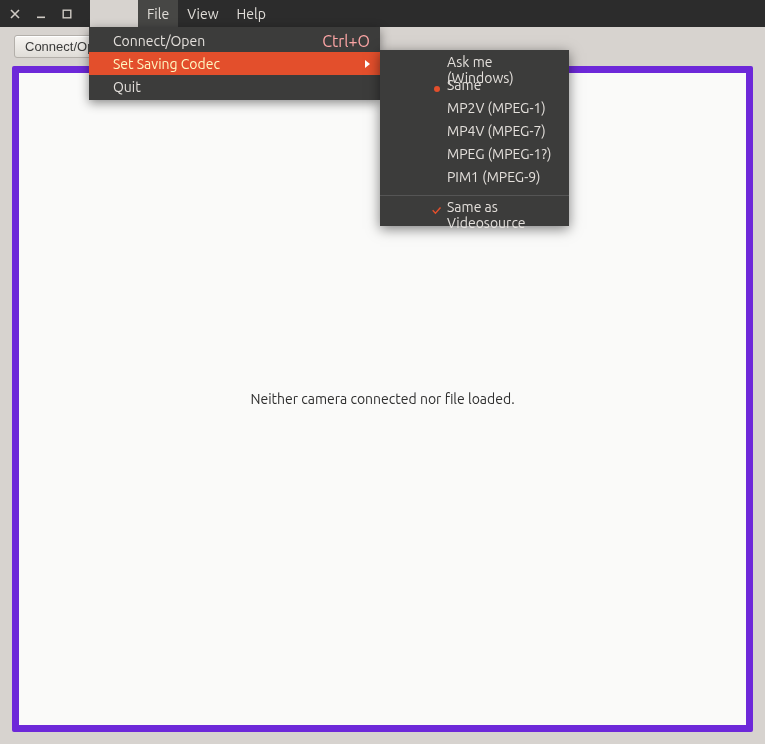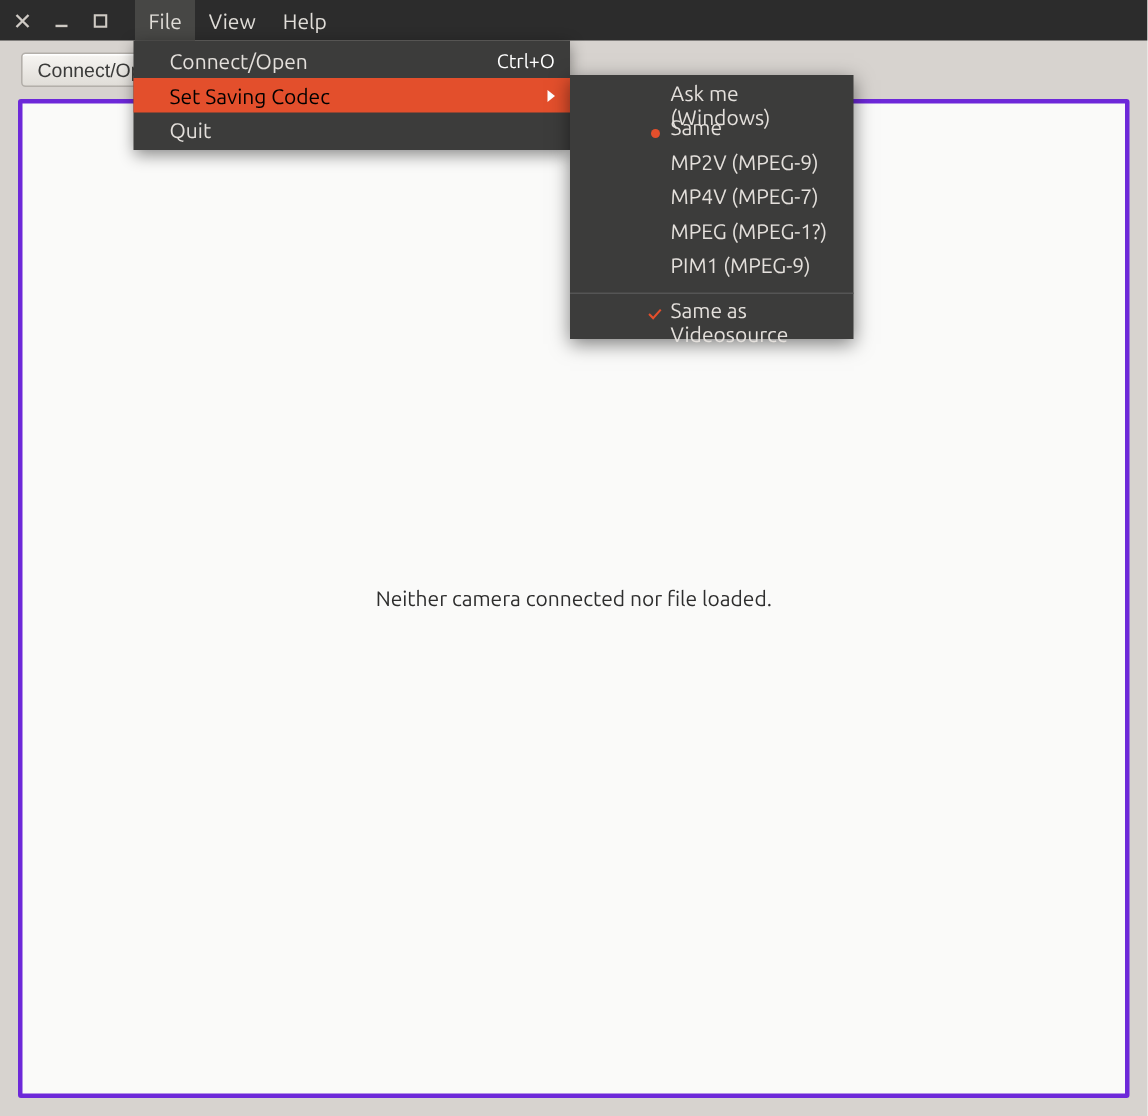--- a/index.html
+++ b/index.html
@@ -24,21 +24,21 @@
     border-radius: 3px;
     padding: 3px 10px;
     font-size: 13px;
     color: #3b3b3a;
     box-shadow: inset 0 1px 0 #fff;
   }
   .panel-area {
     position: absolute;
     left: 12px; right: 12px;
     top: 62px; bottom: 12px;
-    border: 3px solid #6d28d9;
+    border: 7px solid #6d28d9;
     background: #fafaf9;
     border-radius: 2px;
     display: flex;
     align-items: center;
     justify-content: center;
     color: #2e2e2e;
     font-size: 14px;
   }
   
   .menu-dropdown {
@@ -55,26 +55,26 @@
   .menu-dropdown .row {
     display: flex;
     align-items: center;
     height: 23px;
     padding: 0 10px 0 24px;
     font-size: 14px;
     position: relative;
   }
   .menu-dropdown .row.highlight {
     background: #e34f2c;
-    color: #000000;
+    color: #fef9c3;
   }
   .menu-dropdown .row .accel {
     margin-left: auto;
-    color: #ffffff;
-    font-size: 13px;
+    color: #fca5a5;
+    font-size: 16px;
   }
   .menu-dropdown .row .sub-arrow {
     margin-left: auto;
     width: 0; height: 0;
     border-top: 4px solid transparent;
     border-bottom: 4px solid transparent;
     border-left: 5px solid #fff;
   }
   
   .submenu {
@@ -118,20 +118,21 @@
     color: #e34f2c;
     font-size: 13px;
     font-weight: bold;
   }
   
   .header-merge {
     position: absolute;
     top: 0; left: 0; right: 0;
     height: 27px;
     display: flex;
+    gap: 48px;
   }
   .header-merge .left-controls {
     width: 90px;
     background: #2c2c2c;
     display: flex;
     align-items: center;
     gap: 16px;
     padding-left: 10px;
   }
   .header-merge .menubar2 {
@@ -210,21 +211,21 @@
 
 <div class="submenu">
   <div class="srow">
     <span>Ask me (Windows)</span>
   </div>
   <div class="srow">
     <span class="radio-dot"></span>
     <span>Same</span>
   </div>
   <div class="srow">
-    <span>MP2V (MPEG-9)</span>
+    <span>MP2V (MPEG-1)</span>
   </div>
   <div class="srow">
     <span>MP4V (MPEG-7)</span>
   </div>
   <div class="srow">
     <span>MPEG (MPEG-1?)</span>
   </div>
   <div class="srow">
     <span>PIM1 (MPEG-9)</span>
   </div>

